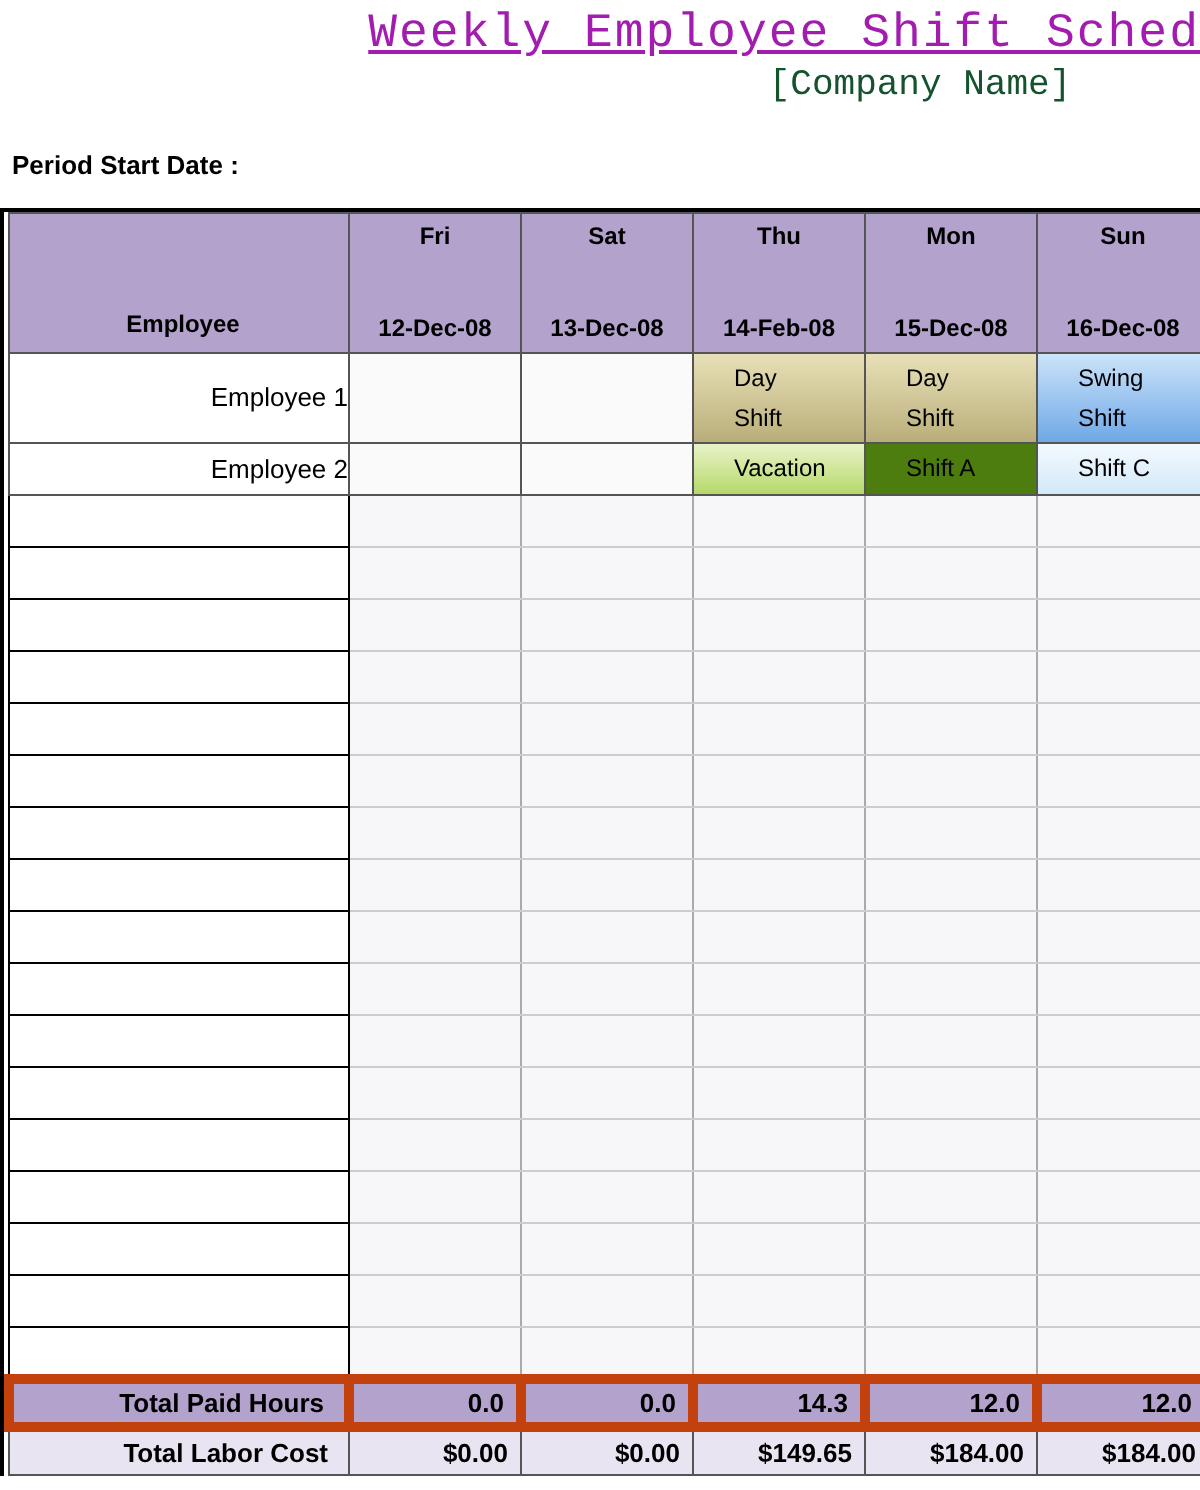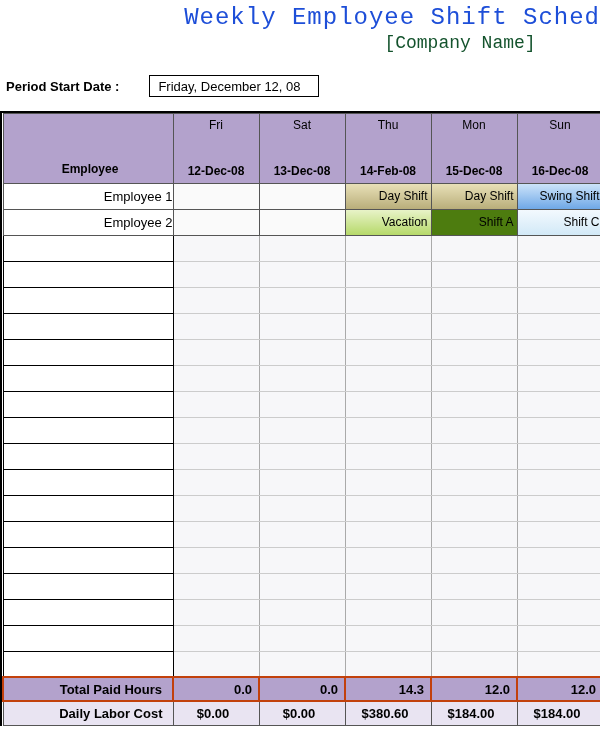--- a/index.html
+++ b/index.html
@@ -8,40 +8,41 @@
     padding: 0;
     font-family: Arial, sans-serif;
     font-size: 13px;
     background: #fff;
     width: 600px;
     color: #000;
   }
   .title {
     font-family: "Courier New", monospace;
     font-size: 24px;
-    color: #1d4ed8;
+    color: #a21caf;
     text-align: right;
     padding: 4px 0 0 0;
     letter-spacing: 1px;
     white-space: nowrap;
     overflow: hidden;
+    text-decoration: underline;
   }
   .subtitle {
     font-family: "Courier New", monospace;
     font-size: 18px;
     color: #14532d;
     text-align: center;
     padding: 2px 0 18px 0;
     margin-left: 320px;
   }
   .period-row {
     display: flex;
     align-items: center;
     padding: 4px 0 14px 6px;
-    gap: 30px;
+    gap: 14px;
   }
   .period-label {
     font-weight: bold;
     font-size: 13px;
   }
   .period-input {
     border: 1px solid #000;
     padding: 3px 8px;
     font-size: 13px;
     min-width: 170px;
@@ -64,42 +65,42 @@
     line-height: 1.2;
     padding: 4px 2px;
     height: 44px;
   }
   table.sched th.emp-h {
     text-align: center;
     padding-left: 6px;
     vertical-align: bottom;
     padding-bottom: 6px;
   }
-  .day-h .dow { display:block; font-weight:normal; }
+  .day-h .dow { display:block; font-weight:bold; }
   .day-h .date { display:block; font-weight:bold;margin-top:32px; }
   col.emp { width: 170px; }
   col.day { width: 86px; }
   td.emp-cell {
     text-align: right;
     padding-left: 4px;
     font-size: 13px;
     background: #fff;
   }
   td.day-cell {
     background: #fafafa;
     position: relative;
     padding: 0;
   }
   .shift {
     display: block;
     font-size: 12px;
-    padding: 2px 3px;
+    padding: 2px 20px;
     height: 100%;
     line-height: 20px;
-    text-align: right;
+    text-align: left;
   }
   .shift-DayShift   { background: linear-gradient(#e8e0b8,#b9ae7a); }
   .shift-SwingShift { background: linear-gradient(#cce3fa,#6fa8e6); }
   .shift-Vacation   { background: linear-gradient(#e8f3c8,#b6d96a); }
   .shift-ShiftA     { background: #4d7c0f; }
   .shift-ShiftC     { background: linear-gradient(#f3f9fe,#d2e9f7); }
 
   tr.empty td {
     background: #f7f7f9;
     border-left:1px solid #aaa;
@@ -111,30 +112,30 @@
     background:#fff;
     border:1px solid #000;
   }
 
   tr.totals td {
     background: #b3a2cc;
     font-weight: bold;
     text-align: right;
     padding-right: 6px;
     height: 24px;
-    border:2px solid #c2410c;
+    border:5px solid #c2410c;
   }
   tr.totals td.label {
     text-align: right;
     padding-right: 10px;
   }
   tr.costs td {
     background: #e9e4f2;
     font-weight: bold;
-    text-align: center;
+    text-align: right;
     padding-right: 6px;
     height: 24px;
     border:1px solid #555;
   }
   tr.costs td.label {
     text-align: right;
     padding-right: 10px;
   }
   .outer-border {
     border-left: 2px solid #000;
@@ -143,21 +144,20 @@
   }
 </style>
 </head>
 <body>
 
 <div class="title">Weekly Employee Shift Sched</div>
 <div class="subtitle">[Company Name]</div>
 
 <div class="period-row">
   <span class="period-label">Period Start Date :</span>
-  <span class="period-input">Friday, December 12, 08</span>
 </div>
 
 <div class="outer-border">
 <table class="sched">
   <colgroup>
     <col class="emp">
         <col class="day">
         <col class="day">
         <col class="day">
         <col class="day">
@@ -357,22 +357,22 @@
   <tfoot>
     <tr class="totals">
       <td class="label">Total Paid Hours</td>
       <td>0.0</td>
       <td>0.0</td>
       <td>14.3</td>
       <td>12.0</td>
       <td>12.0</td>
     </tr>
     <tr class="costs">
-      <td class="label">Daily Labor Cost</td>
+      <td class="label">Total Labor Cost</td>
       <td>$0.00</td>
       <td>$0.00</td>
-      <td>$380.60</td>
+      <td>$149.65</td>
       <td>$184.00</td>
       <td>$184.00</td>
     </tr>
   </tfoot>
 </table>
 </div>
 
 </body></html>

